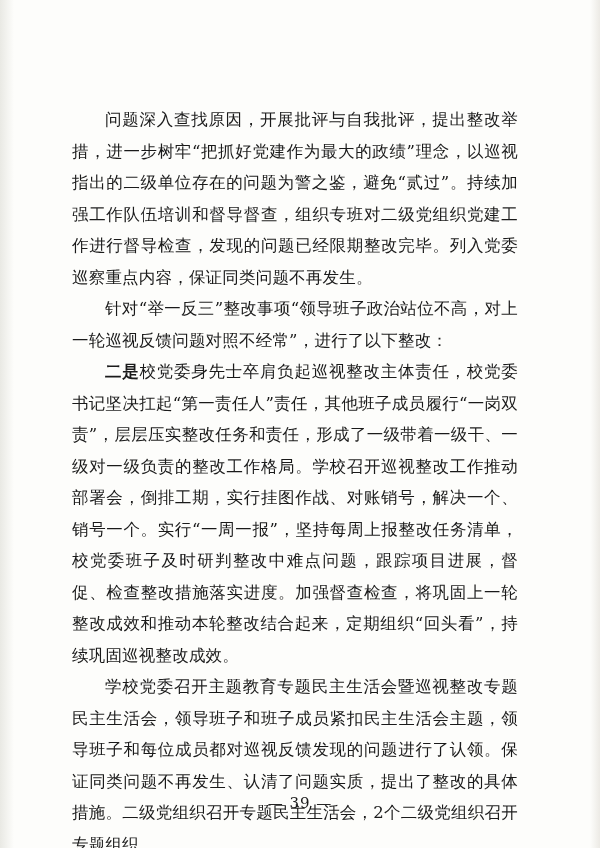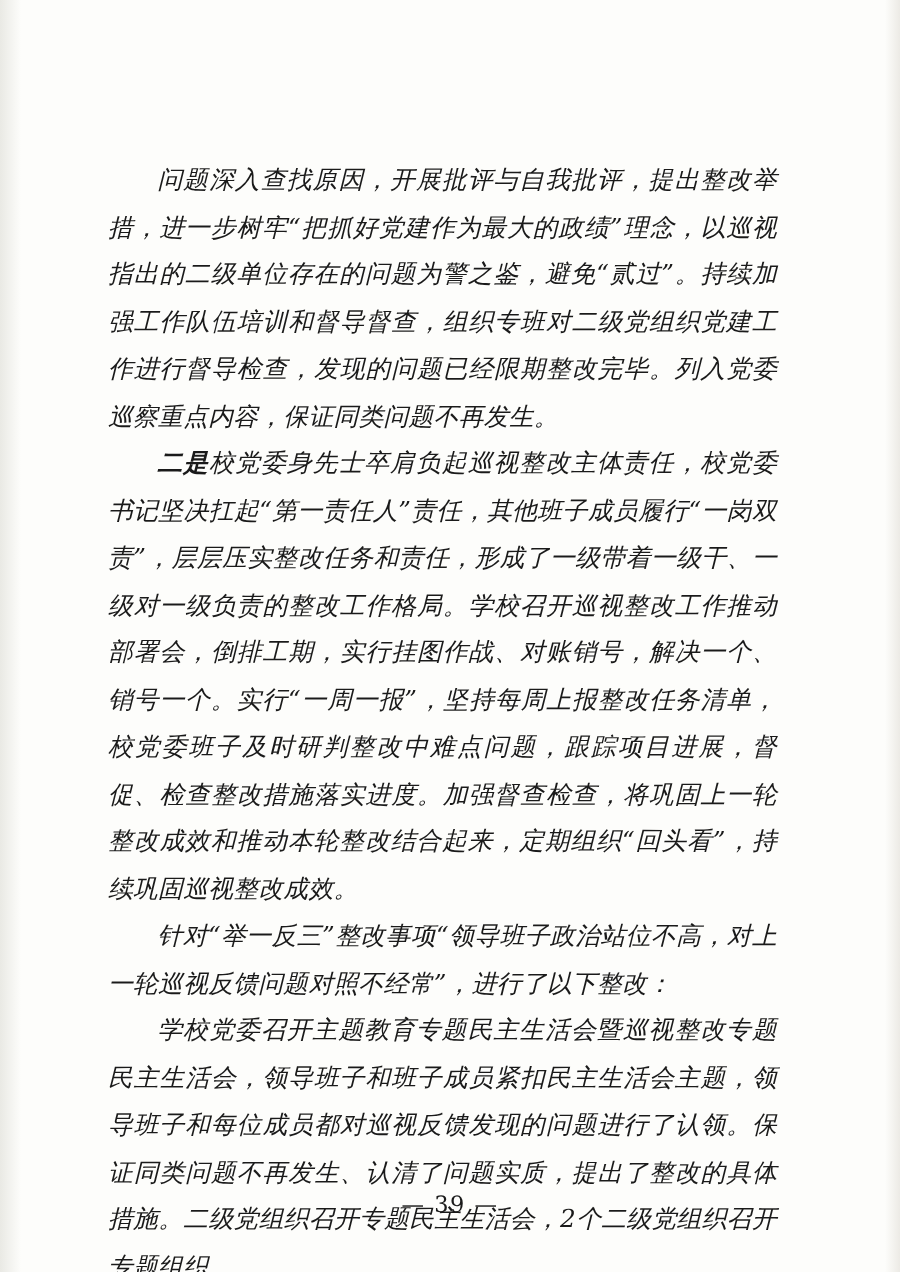--- a/index.html
+++ b/index.html
@@ -42,21 +42,20 @@
     font-size: 16.5px;
     line-height: 31.5px;
     color: #1a1a1a;
     text-align: justify;
     text-justify: inter-ideograph;
     letter-spacing: 0.2px;
   }
   p.para {
     margin: 0 16px 0 0;
     text-indent: 2em;
-    font-style: italic;
   }
   p.para.first {
     text-indent: 2em;
   }
   .lead {
     font-weight: bold;
   }
   .footer {
     position: absolute;
     left: 0;
@@ -70,22 +69,22 @@
   }
 </style>
 </head>
 <body>
 
 <div class="page">
   <div class="body-text">
 
     <p class="para first"><span>问题深入查找原因，开展批评与自我批评，提出整改举措，进一步树牢“把抓好党建作为最大的政绩”理念，以巡视指出的二级单位存在的问题为警之鉴，避免“贰过”。持续加强工作队伍培训和督导督查，组织专班对二级党组织党建工作进行督导检查，发现的问题已经限期整改完毕。列入党委巡察重点内容，保证同类问题不再发生。</span></p>
 
+    <p class="para"><span>针对“举一反三”整改事项“领导班子政治站位不高，对上一轮巡视反馈问题对照不经常”，进行了以下整改：</span></p>
+
     <p class="para"><span class="lead">二是</span><span>校党委身先士卒肩负起巡视整改主体责任，校党委书记坚决扛起“第一责任人”责任，其他班子成员履行“一岗双责”，层层压实整改任务和责任，形成了一级带着一级干、一级对一级负责的整改工作格局。学校召开巡视整改工作推动部署会，倒排工期，实行挂图作战、对账销号，解决一个、销号一个。实行“一周一报”，坚持每周上报整改任务清单，校党委班子及时研判整改中难点问题，跟踪项目进展，督促、检查整改措施落实进度。加强督查检查，将巩固上一轮整改成效和推动本轮整改结合起来，定期组织“回头看”，持续巩固巡视整改成效。</span></p>
-
-    <p class="para"><span>针对“举一反三”整改事项“领导班子政治站位不高，对上一轮巡视反馈问题对照不经常”，进行了以下整改：</span></p>
 
     <p class="para"><span>学校党委召开主题教育专题民主生活会暨巡视整改专题民主生活会，领导班子和班子成员紧扣民主生活会主题，领导班子和每位成员都对巡视反馈发现的问题进行了认领。保证同类问题不再发生、认清了问题实质，提出了整改的具体措施。二级党组织召开专题民主生活会，2个二级党组织召开专题组织</span></p>
 
   </div>
 
   <div class="footer">— 39 —</div>
 </div>
 
 </body></html>

